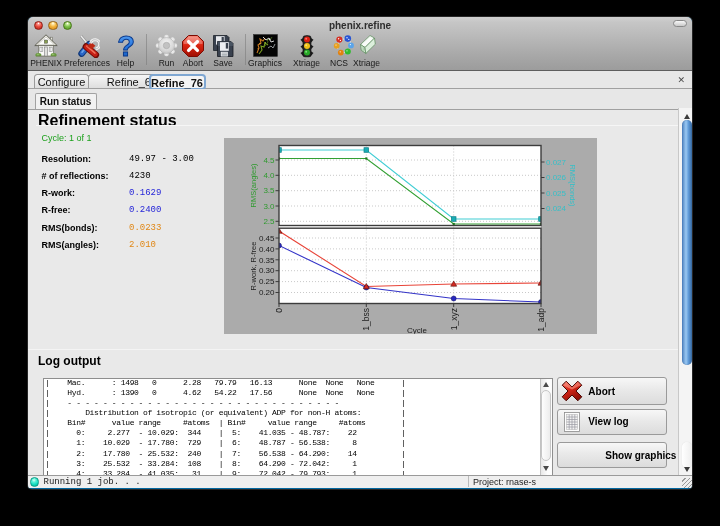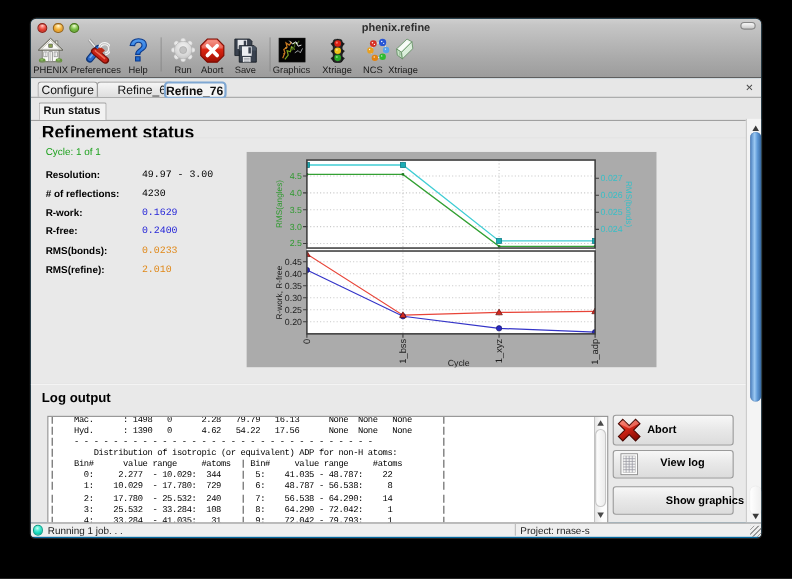--- a/index.html
+++ b/index.html
@@ -38,21 +38,21 @@
 #logbox { position:absolute; left:14.5px; top:268px; width:510px; height:98px; background:#fff; border:1px solid #8e8e8e; overflow:hidden; }
 #logtext { position:absolute; left:1.6px; top:-1px; font-family:"Liberation Mono", monospace; font-size:8px; letter-spacing:-0.35px; line-height:10.15px; white-space:pre; color:#000; }
 #logsb { position:absolute; right:0; top:0; width:12px; height:96px; background:linear-gradient(90deg,#e8e8e8,#fdfdfd 60%); border-left:1px solid #c2c2c2; }
 .btn { position:absolute; left:529.3px; width:110px; height:27.5px; background:linear-gradient(#f7f7f7,#e9e9e9 45%,#dcdcdc); border:1px solid #9a9a9a; border-radius:3px; display:flex; align-items:center; }
 .btn .blb { font-size:10px; font-weight:bold; color:#000; margin-left:5px; white-space:nowrap; }
 
 #mainsb { position:absolute; left:649.5px; top:-1.5px; width:14.5px; height:367.3px; background:#f4f4f4; border-left:1px solid #c8c8c8; }
 #mainsb .thumb { position:absolute; left:3px; top:11.5px; width:10px; height:245px; border-radius:5px; background:linear-gradient(90deg,#4a7ebd,#9ac8f2 40%,#5f9ad8 65%,#38699f); box-shadow:inset 0 0 1px #2a5a94; }
 
 #status { position:absolute; left:0; top:458.3px; width:664px; height:13.2px; background:#efefef; border-top:1px solid #9a9a9a; font-size:9px; color:#222; }
-#stxt { position:absolute; left:15.5px; top:0.5px; }
+#stxt { position:absolute; left:15.5px; top:0.5px;font-family:Liberation Mono, monospace; }
 #sdot { position:absolute; left:2px; top:1.1px; width:9.4px; height:9.4px; border-radius:50%; background:radial-gradient(circle at 42% 28%, #d6fff4 0%, #5af0d8 28%, #14dcc0 60%, #00ad96); border:0.5px solid #0a9a84; }
 #sproj { position:absolute; left:445px; top:0.5px; }
 #ssep { position:absolute; left:440px; top:0; width:1px; height:11px; background:#bbb; }
 #sgrip { position:absolute; right:0.5px; top:2px; width:10px; height:10px; background:repeating-linear-gradient(135deg, transparent 0, transparent 2px, #9a9a9a 2px, #9a9a9a 3px); }
 </style>
 </head>
 <body>
 <div id="win">
   <div id="header">
     <div id="tl-red" class="tl"></div>
@@ -284,21 +284,21 @@
     <div class="slabel" style="top:44px;">Resolution:</div>
       <div class="sval" style="top:44px;">49.97 - 3.00</div>
     <div class="slabel" style="top:61.3px;"># of reflections:</div>
       <div class="sval" style="top:61.3px;">4230</div>
     <div class="slabel" style="top:78.6px;">R-work:</div>
       <div class="sval blue" style="top:78.6px;">0.1629</div>
     <div class="slabel" style="top:95.9px;">R-free:</div>
       <div class="sval blue" style="top:95.9px;">0.2400</div>
     <div class="slabel" style="top:113.2px;">RMS(bonds):</div>
       <div class="sval orange" style="top:113.2px;">0.0233</div>
-    <div class="slabel" style="top:130.5px;">RMS(refine):</div>
+    <div class="slabel" style="top:130.5px;">RMS(angles):</div>
       <div class="sval orange" style="top:130.5px;">2.010</div>
     <div id="chart">
 <svg width="373" height="196" font-family="Liberation Sans, sans-serif">
 <rect x="0" y="0" width="373" height="196" fill="#ababab"></rect>
 <rect x="55" y="7.5" width="262" height="158.0" fill="#ffffff"></rect>
 <g stroke="#c9c9c9" stroke-width="1" stroke-dasharray="1,2">
 <line x1="55" y1="22" x2="317" y2="22"></line>
 <line x1="55" y1="37.3" x2="317" y2="37.3"></line>
 <line x1="55" y1="52.7" x2="317" y2="52.7"></line>
 <line x1="55" y1="68" x2="317" y2="68"></line>
@@ -437,21 +437,21 @@
           <stop offset="0" stop-color="#f2695c"></stop>
               <stop offset="0.45" stop-color="#d82718"></stop>
               <stop offset="1" stop-color="#8e0d04"></stop>
         </linearGradient>
           </defs>
         <path d="M5.2,1.2 L11,7 L16.8,1.2 L20.8,5.2 L15,11 L20.8,16.8 L16.8,20.8 L11,15 L5.2,20.8 L1.2,16.8 L7,11 L1.2,5.2 Z" fill="url(#xg)" stroke="#480803" stroke-width="1"></path>
         <path d="M5.3,1.7 L11,7.4 L16.7,1.7 L20,5.1 L11,9.6 L2.2,5.3 Z" fill="#ffab9b" opacity="0.5"></path>
       </svg>
       <span class="blb">Abort</span>
       </div>
-    <div class="btn" style="top:299.4px;height:26px;gap:12px;">
+    <div class="btn" style="top:299.4px;height:26px;">
       <svg width="22" height="22" viewBox="0 0 22 22" style="margin-left:3px;">
         <rect x="3.5" y="1.5" width="15" height="19" fill="#fdfdfd" stroke="#8a8a8a" stroke-width="0.8"></rect>
         <rect x="5.5" y="3.5" width="11" height="15" fill="#f2f2f2" stroke="#b0b0b0" stroke-width="0.5"></rect>
         <g stroke="#9a9aa2" stroke-width="0.7">
           <line x1="5.5" y1="6" x2="16.5" y2="6"></line>
             <line x1="5.5" y1="8.5" x2="16.5" y2="8.5"></line>
           <line x1="5.5" y1="11" x2="16.5" y2="11"></line>
             <line x1="5.5" y1="13.5" x2="16.5" y2="13.5"></line>
           <line x1="5.5" y1="16" x2="16.5" y2="16"></line>
           <line x1="8.2" y1="3.5" x2="8.2" y2="18.5"></line>

